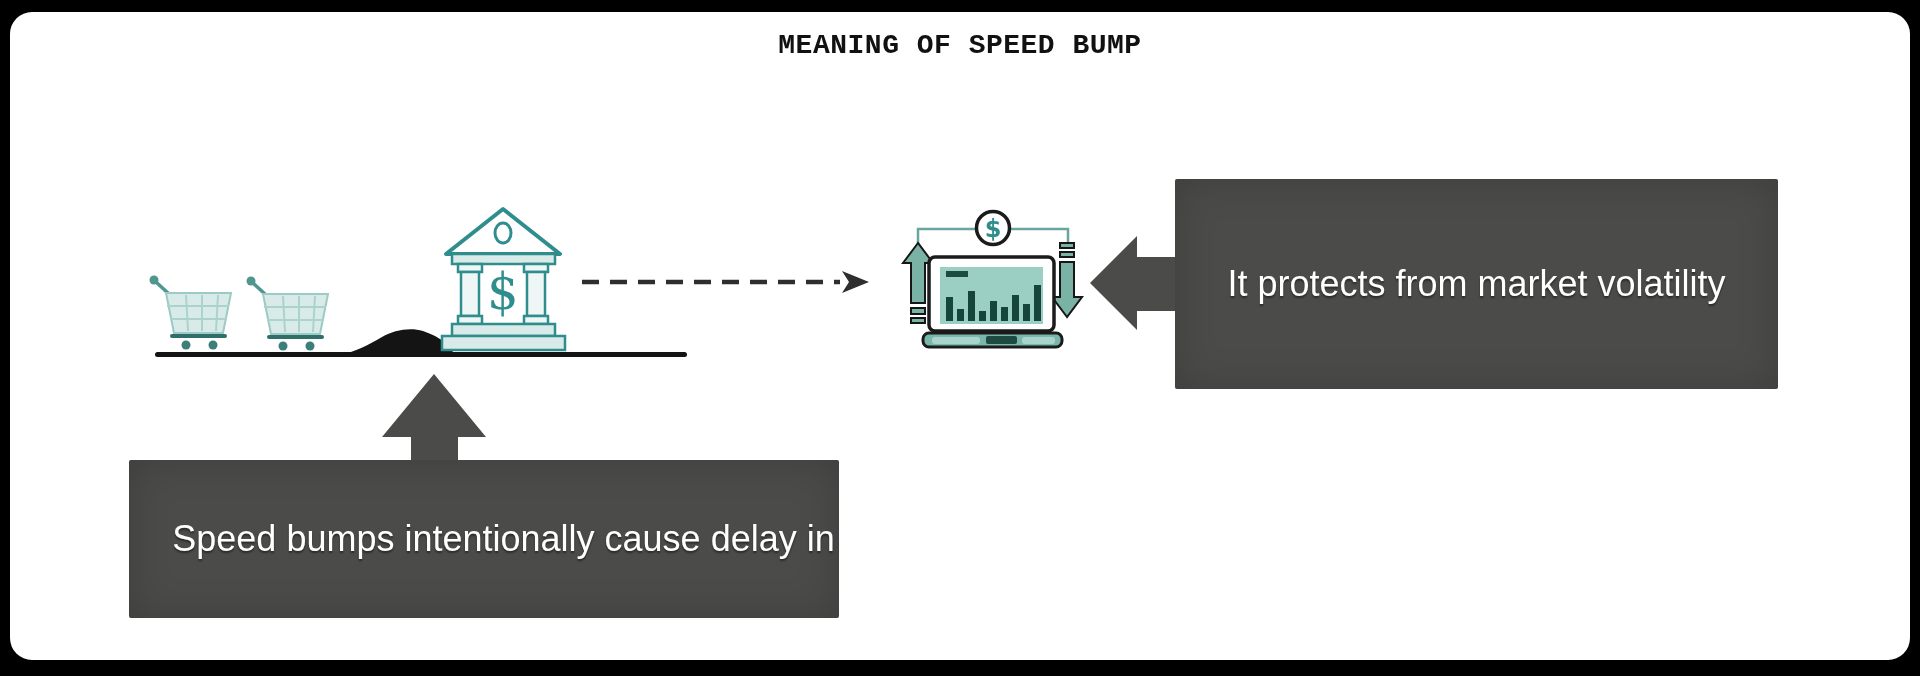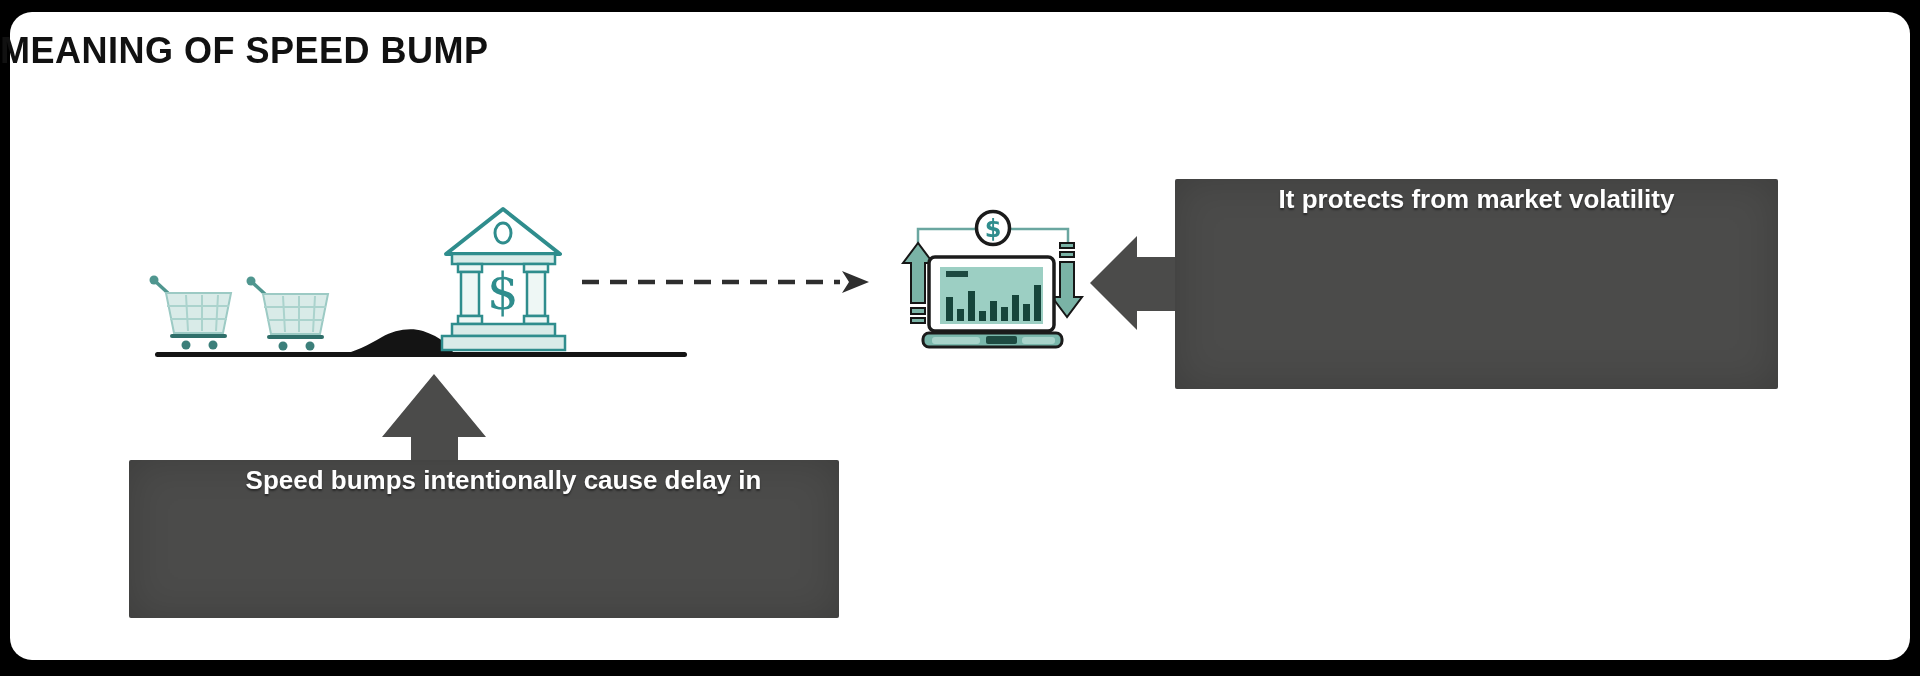--- a/index.html
+++ b/index.html
@@ -6,26 +6,26 @@
     --background:#000000; --card:#ffffff; --callout-bg:#4b4b4a;
     --teal-outline:#2f8d8d; --teal-fill-light:#d9ebe8; --chart-bar:#16453b;
     --screen-bg:#9ccfc3; --text-light:#ffffff; --title-color:#111111;
   }
   *{margin:0;padding:0;box-sizing:border-box;}
   html,body{width:1920px;height:676px;overflow:hidden;background:var(--background);
     font-family:"Liberation Sans",sans-serif;}
   .stage{position:relative;width:1920px;height:676px;}
   .card{position:absolute;left:10px;right:10px;top:12px;bottom:16px;
     background:var(--card);border-radius:22px;}
-  .title{position:absolute;left:0;top:30px;width:100%;
-    font-size:36px;font-weight:700;letter-spacing:.5px;color:var(--title-color);}
+  .title{position:absolute;left:0;top:30px;width:100%;text-align:center;
+    font-size:28px;font-weight:700;letter-spacing:.5px;color:var(--title-color);font-family:Liberation Mono, monospace;}
   .scene{position:absolute;left:0;top:0;width:1920px;height:676px;}
   .callout{position:absolute;background:var(--callout-bg);border-radius:2px;
-    display:flex;flex-direction:column;align-items:center;
-    color:var(--text-light);font-weight:700;font-size:26px;line-height:1.55;
+    display:flex;flex-direction:column;align-items:center;justify-content:center;
+    color:var(--text-light);font-weight:400;font-size:36px;line-height:1.55;
     text-shadow:0 2px 2px rgba(0,0,0,.45);
     box-shadow:inset 0 0 40px rgba(0,0,0,.18);}
   .callout-right{left:1175px;top:179px;width:603px;height:210px;}
   .callout-bottom{left:129px;top:460px;width:710px;height:158px;padding-left:39px;}
 
   
   .gray-shape{fill:var(--callout-bg);}
   .dash-line{stroke:#2e2e2e;stroke-width:4.5;stroke-dasharray:17 11;}
   .dash-head{fill:#2e2e2e;}
   .dark{fill:#141414;}

